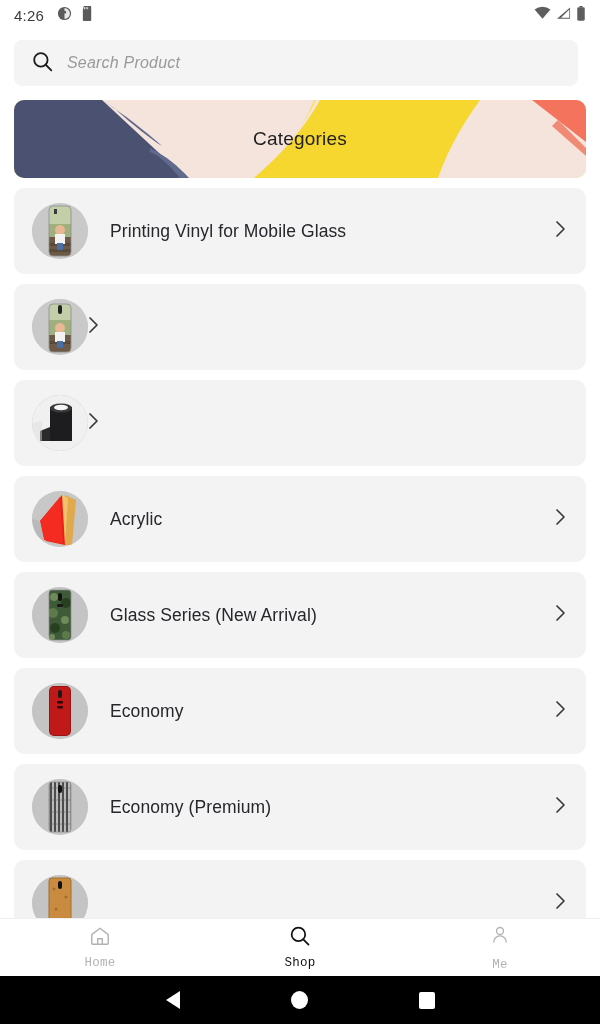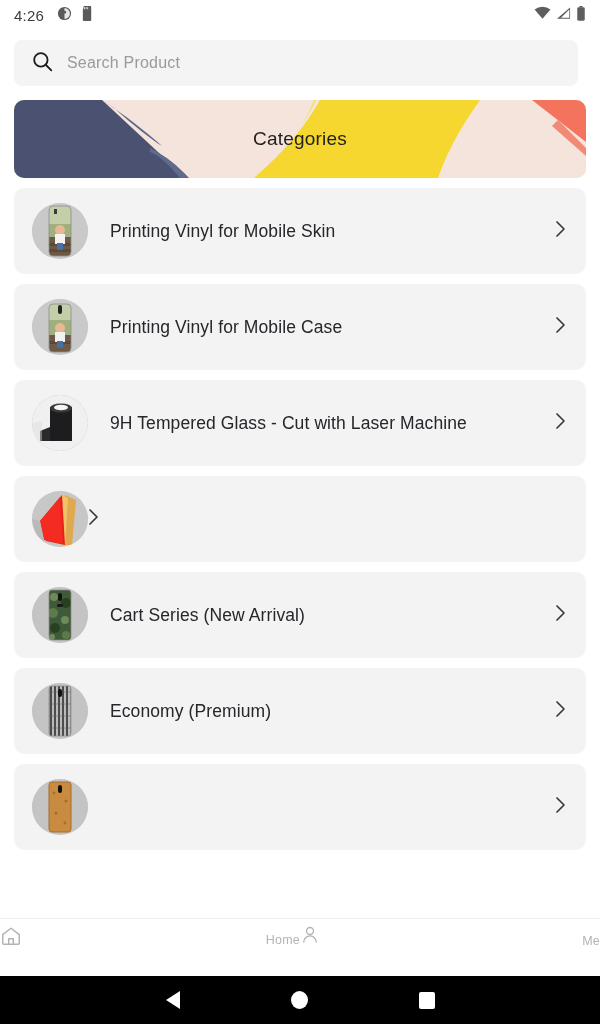--- a/index.html
+++ b/index.html
@@ -18,21 +18,21 @@
     padding:1px 14px;
     background:#ffffff;
     color:#4a4a4a;
   }
   .status-time { font-size:15px; color:#3c3c3c; letter-spacing:.2px; }
   .status-left-icons { display:flex; align-items:center; gap:9px; margin-left:13px; }
   .status-right { margin-left:auto; display:flex; align-items:center; gap:5px; }
   .ic { display:block; }
 
   
-  .search-wrap { padding:10px 22px 0 14px; flex:0 0 auto; }
+  .search-wrap { padding:10px 22px 0 14px; flex:0 0 auto;font-style:italic; }
   .searchbar {
     height:46px; background:#f4f4f4; border-radius:8px;
     display:flex; align-items:center; padding:0 18px;
   }
   .search-placeholder {
     font-size:16px; color:#9a9a9a; margin-left:14px; letter-spacing:.2px;
   }
 
   
   .banner-wrap { padding:14px 14px 0 14px; flex:0 0 auto; }
@@ -69,23 +69,23 @@
     letter-spacing:.1px; flex:1 1 auto;
   }
   .chev { flex:0 0 auto; color:#3a3a3a; }
 
   
   .bottomnav {
     flex:0 0 58px; height:58px; background:#ffffff;
     display:flex; align-items:flex-start; border-top:1px solid #f0f0f0;
   }
   .navitem {
-    flex:1 1 0; display:flex; flex-direction:row;
-    align-items:center; justify-content:space-between;
-    padding-top:6px; color:#b3b3b3;
+    flex:1 1 0; display:flex; flex-direction:column;
+    align-items:center; justify-content:flex-start;
+    padding-top:6px; color:#b3b3b3;font-family:Liberation Mono, monospace;
   }
   .navitem.active { color:#111111; }
   .navitem .navlabel { font-size:12.5px; margin-top:4px; letter-spacing:.2px; }
   .navitem.active .navlabel { color:#111111; }
   .navitem.shift .navlabel { margin-top:8px; }
 
   
   .androidnav {
     flex:0 0 48px; height:48px; background:#000000;
     display:flex; align-items:center; justify-content:space-around;
@@ -188,21 +188,21 @@
           <rect x="17" y="40" width="22" height="3" fill="#5a4a3a"></rect>
           <rect x="17" y="46" width="22" height="3" fill="#5a4a3a"></rect>
           <circle cx="28" cy="27" r="5" fill="#e8b894"></circle>
           <path d="M23 31 h10 v10 h-10z" fill="#f2f2f2"></path>
           <path d="M25 40 h6 v7 h-6z" fill="#4a6fa5"></path>
           <path d="M22 6 h3 v5 h-3z" fill="#3a3a3a"></path>
         </g>
         <rect x="17" y="3" width="22" height="50" rx="4" fill="none" stroke="#8e8e8e" stroke-width="0.8"></rect>
       </svg>
     </span>
-    <span class="cat-label">Printing Vinyl for Mobile Skin</span>
+    <span class="cat-label">Printing Vinyl for Mobile Glass</span>
     <span class="chev">
       <svg width="11" height="18" viewBox="0 0 11 18">
           <polyline points="2,2 9,9 2,16" fill="none" stroke="#3a3a3a" stroke-width="1.7" stroke-linecap="round" stroke-linejoin="round"></polyline>
         </svg>
     </span>
   </div>
 
   <div class="cat-card">
     <span class="thumb">
       <svg viewBox="0 0 56 56">
@@ -216,58 +216,57 @@
           <rect x="17" y="36" width="22" height="17" fill="#6d5a46"></rect>
           <rect x="17" y="42" width="22" height="3" fill="#5a4a3a"></rect>
           <circle cx="28" cy="29" r="5" fill="#e8b894"></circle>
           <path d="M23 33 h10 v10 h-10z" fill="#f2f2f2"></path>
           <path d="M25 42 h6 v7 h-6z" fill="#4a6fa5"></path>
           <rect x="26" y="6" width="4" height="9" rx="2" fill="#222"></rect>
         </g>
         <rect x="17" y="5" width="22" height="48" rx="4" fill="none" stroke="#8e8e8e" stroke-width="0.8"></rect>
       </svg>
     </span>
-    <span class="cat-label">Printing Vinyl for Mobile Case</span>
     <span class="chev">
       <svg width="11" height="18" viewBox="0 0 11 18">
           <polyline points="2,2 9,9 2,16" fill="none" stroke="#3a3a3a" stroke-width="1.7" stroke-linecap="round" stroke-linejoin="round"></polyline>
         </svg>
     </span>
   </div>
 
   <div class="cat-card">
     <span class="thumb">
       <svg viewBox="0 0 56 56">
         <circle cx="28" cy="28" r="28" fill="#f0f0f0"></circle>
         <path d="M18 12 h22 v34 h-22z" fill="#1d1d1f"></path>
         <ellipse cx="29" cy="13" rx="11" ry="4.5" fill="#3a3a3c"></ellipse>
         <ellipse cx="29" cy="12.5" rx="7" ry="2.8" fill="#f5f5f5"></ellipse>
         <path d="M8 36 l10 -4 v14 h-10z" fill="#2a2a2c"></path>
         <path d="M0 28 a28 28 0 0 0 10 20 v-22z" fill="#dcdcdc" opacity="0.45"></path>
       </svg>
     </span>
-    <span class="cat-label">9H Tempered Glass - Cut with Laser Machine</span>
     <span class="chev">
       <svg width="11" height="18" viewBox="0 0 11 18">
           <polyline points="2,2 9,9 2,16" fill="none" stroke="#3a3a3a" stroke-width="1.7" stroke-linecap="round" stroke-linejoin="round"></polyline>
         </svg>
     </span>
   </div>
 
   <div class="cat-card">
     <span class="thumb">
       <svg viewBox="0 0 56 56">
         <circle cx="28" cy="28" r="28" fill="#c7c7c7"></circle>
         <path d="M33 4 L44 9 L40 54 L30 54 Z" fill="#e0a94e"></path>
         <path d="M30 4 L36 7 L33 54 L22 52 Z" fill="#f2c26b"></path>
         <path d="M8 30 L30 4 L33 54 L14 50 Z" fill="#e8201a"></path>
         <path d="M8 30 L28 6 L31 53 L12 49 Z" fill="#f42b20"></path>
         <path d="M0 28 a28 28 0 0 0 12 23 L8 30 Z" fill="#b9b9b9"></path>
       </svg>
     </span>
+    <span class="cat-label">Acrylic</span>
     <span class="chev">
       <svg width="11" height="18" viewBox="0 0 11 18">
           <polyline points="2,2 9,9 2,16" fill="none" stroke="#3a3a3a" stroke-width="1.7" stroke-linecap="round" stroke-linejoin="round"></polyline>
         </svg>
     </span>
   </div>
 
   <div class="cat-card">
     <span class="thumb">
       <svg viewBox="0 0 56 56">
@@ -283,28 +282,46 @@
           <circle cx="33" cy="33" r="4" fill="#6e8a58"></circle>
           <circle cx="23" cy="41" r="5" fill="#28401f"></circle>
           <circle cx="34" cy="48" r="4" fill="#5d7a4a"></circle>
           <circle cx="20" cy="50" r="3" fill="#6e8a58"></circle>
           <rect x="26" y="6" width="4" height="8" rx="2" fill="#111"></rect>
           <rect x="25" y="17" width="6" height="3" rx="1" fill="#1a1a1a"></rect>
         </g>
         <rect x="17" y="3" width="22" height="50" rx="3" fill="none" stroke="#8a8a8a" stroke-width="0.7"></rect>
       </svg>
     </span>
-    <span class="cat-label">Cart Series (New Arrival)</span>
-    <span class="chev">
-      <svg width="11" height="18" viewBox="0 0 11 18">
-          <polyline points="2,2 9,9 2,16" fill="none" stroke="#3a3a3a" stroke-width="1.7" stroke-linecap="round" stroke-linejoin="round"></polyline>
-        </svg>
-    </span>
-  </div>
-
+    <span class="cat-label">Glass Series (New Arrival)</span>
+    <span class="chev">
+      <svg width="11" height="18" viewBox="0 0 11 18">
+          <polyline points="2,2 9,9 2,16" fill="none" stroke="#3a3a3a" stroke-width="1.7" stroke-linecap="round" stroke-linejoin="round"></polyline>
+        </svg>
+    </span>
+  </div>
+
+  <div class="cat-card">
+    <span class="thumb">
+      <svg viewBox="0 0 56 56">
+        <circle cx="28" cy="28" r="28" fill="#c4c4c4"></circle>
+        <rect x="17" y="3" width="22" height="50" rx="5" fill="#9d1212"></rect>
+        <rect x="18" y="4" width="20" height="48" rx="4" fill="#c0191a"></rect>
+        <rect x="26" y="7" width="4" height="8" rx="2" fill="#1a1a1a"></rect>
+        <rect x="25" y="18" width="6" height="2.6" rx="1" fill="#2a0707"></rect>
+        <rect x="25" y="23" width="6" height="2.6" rx="1" fill="#2a0707"></rect>
+      </svg>
+    </span>
+    <span class="cat-label">Economy</span>
+    <span class="chev">
+      <svg width="11" height="18" viewBox="0 0 11 18">
+          <polyline points="2,2 9,9 2,16" fill="none" stroke="#3a3a3a" stroke-width="1.7" stroke-linecap="round" stroke-linejoin="round"></polyline>
+        </svg>
+    </span>
+  </div>
 
   <div class="cat-card">
     <span class="thumb">
       <svg viewBox="0 0 56 56">
         <circle cx="28" cy="28" r="28" fill="#c4c4c4"></circle>
         <clipPath id="p7">
             <rect x="17" y="3" width="22" height="50" rx="3"></rect>
           </clipPath>
         <g clip-path="url(#p7)">
           <rect x="17" y="3" width="22" height="50" fill="#8e8e8e"></rect>
@@ -352,20 +369,29 @@
   <div class="navitem">
     <span>
       <svg width="22" height="22" viewBox="0 0 24 24" fill="none" stroke="#b3b3b3" stroke-width="1.6" stroke-linecap="round" stroke-linejoin="round">
         <path d="M3 10.5 12 3.5 21 10.5 V20 a1 1 0 0 1-1 1H4a1 1 0 0 1-1-1Z"></path>
         <path d="M9.5 21v-6h5v6"></path>
       </svg>
     </span>
     <span class="navlabel">Home</span>
   </div>
 
+  <div class="navitem active">
+    <span>
+      <svg width="22" height="22" viewBox="0 0 24 24">
+        <circle cx="10.3" cy="10.3" r="7.4" fill="none" stroke="#111111" stroke-width="1.9"></circle>
+        <line x1="15.6" y1="15.6" x2="21.3" y2="21.3" stroke="#111111" stroke-width="1.9" stroke-linecap="round"></line>
+      </svg>
+    </span>
+    <span class="navlabel">Shop</span>
+  </div>
 
 
 
   <div class="navitem shift">
     <span>
       <svg width="20" height="20" viewBox="0 0 24 24" fill="none" stroke="#b3b3b3" stroke-width="1.6" stroke-linecap="round">
         <circle cx="12" cy="7.2" r="4.2"></circle>
         <path d="M4.5 20.5a7.5 7.5 0 0 1 15 0"></path>
       </svg>
     </span>

